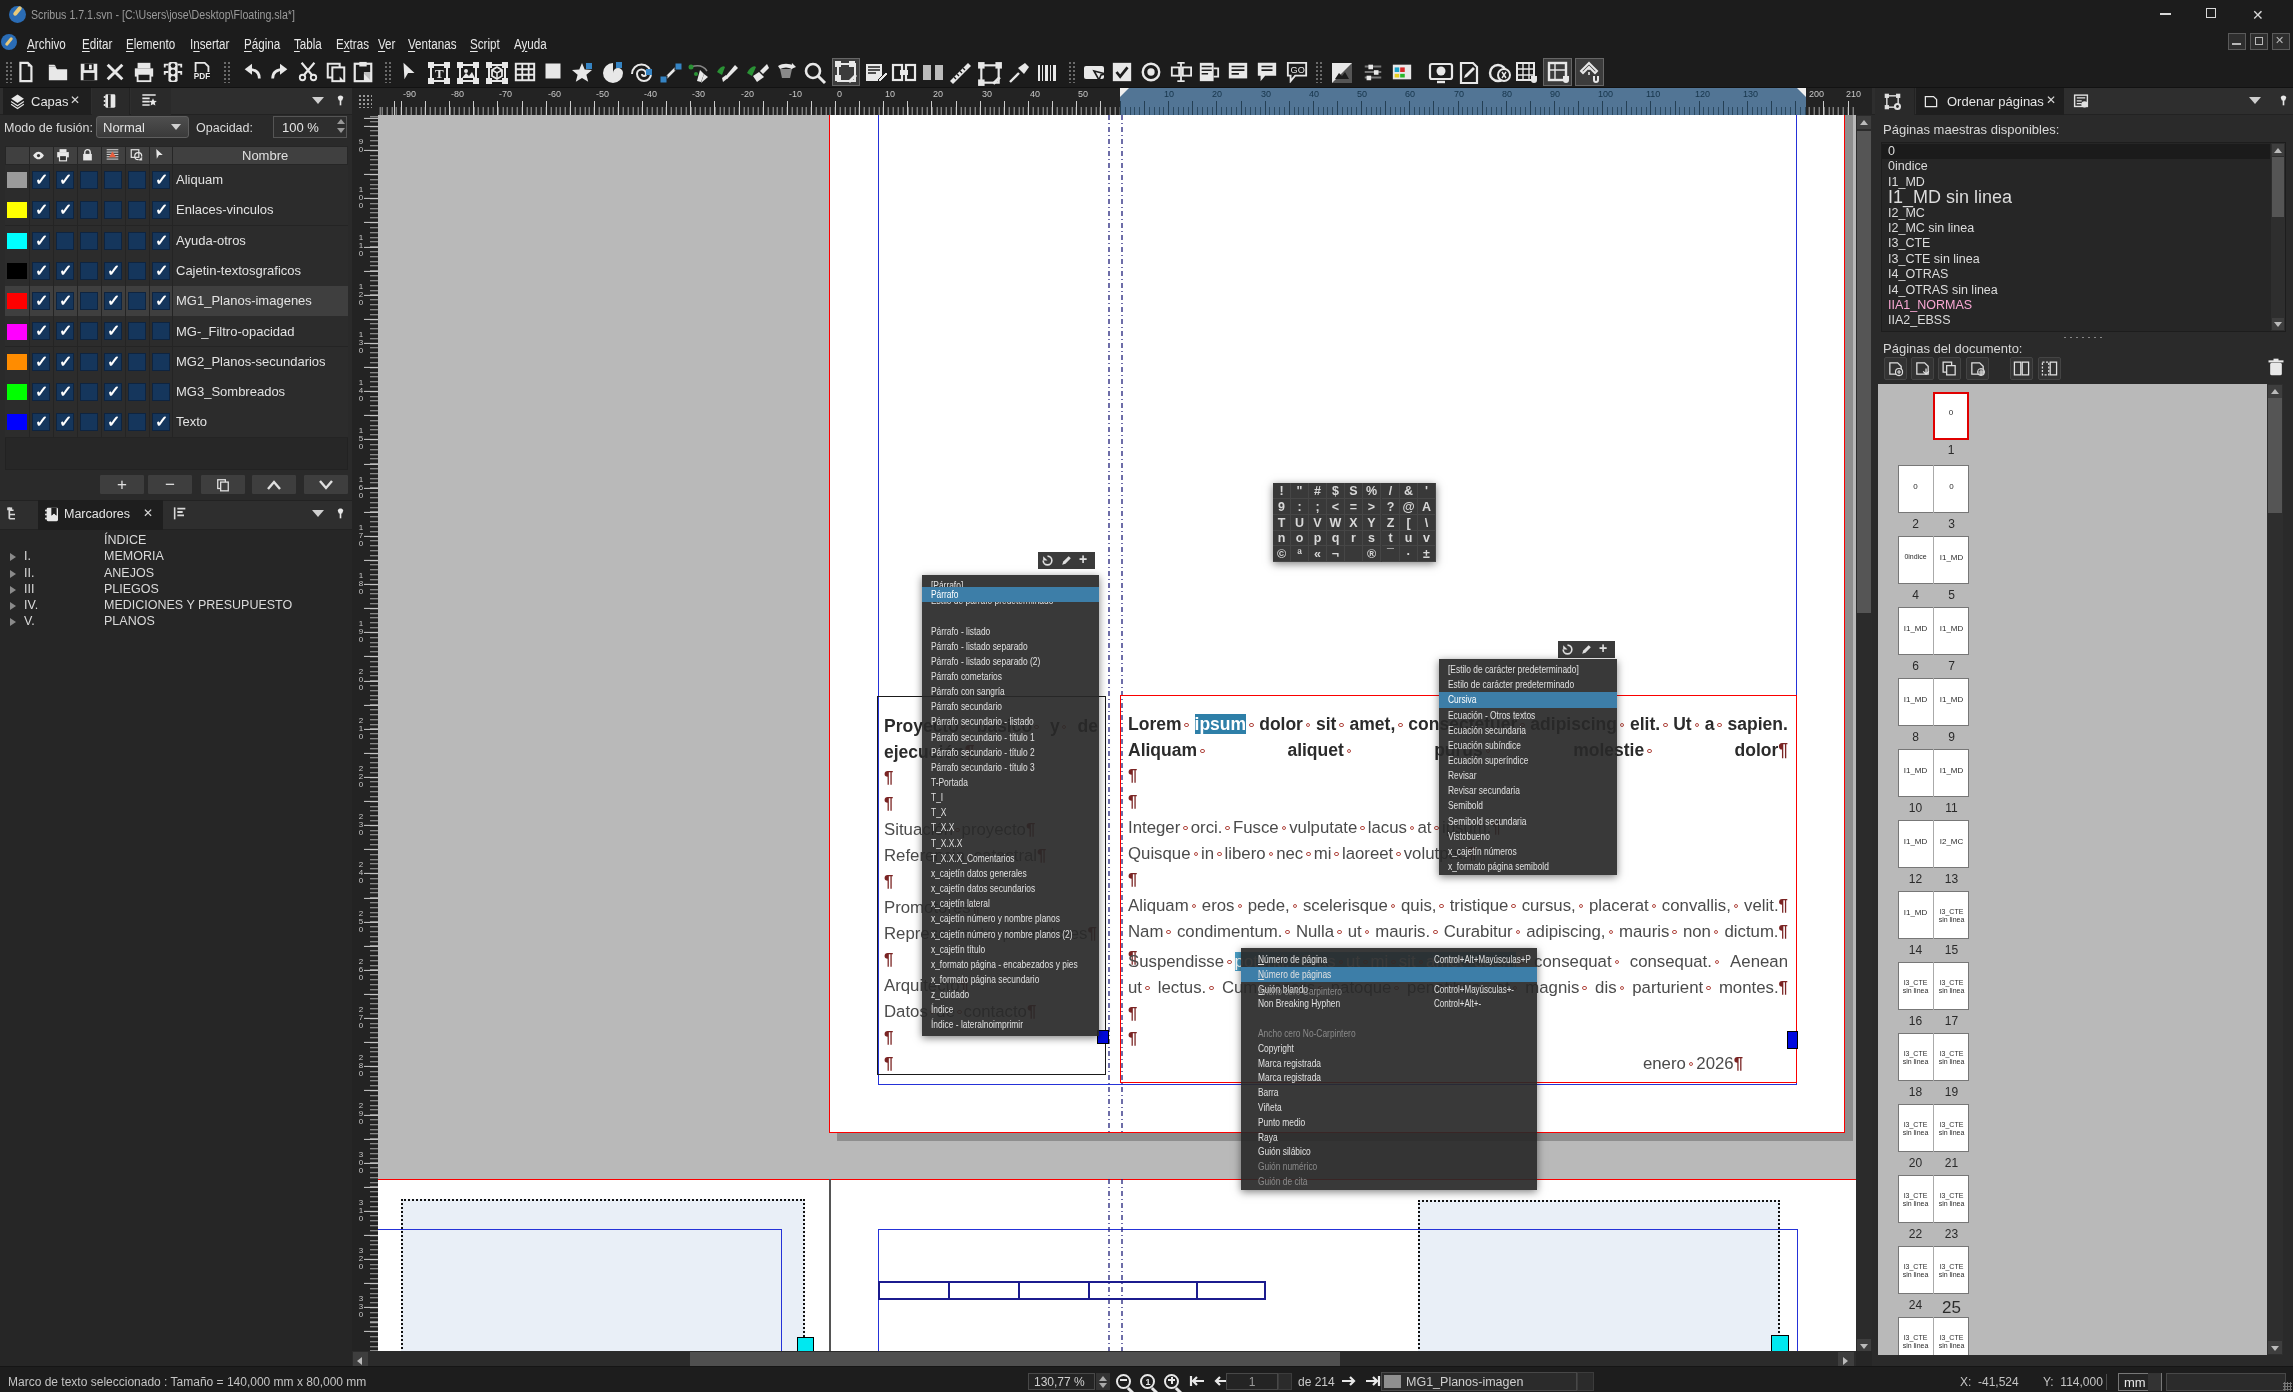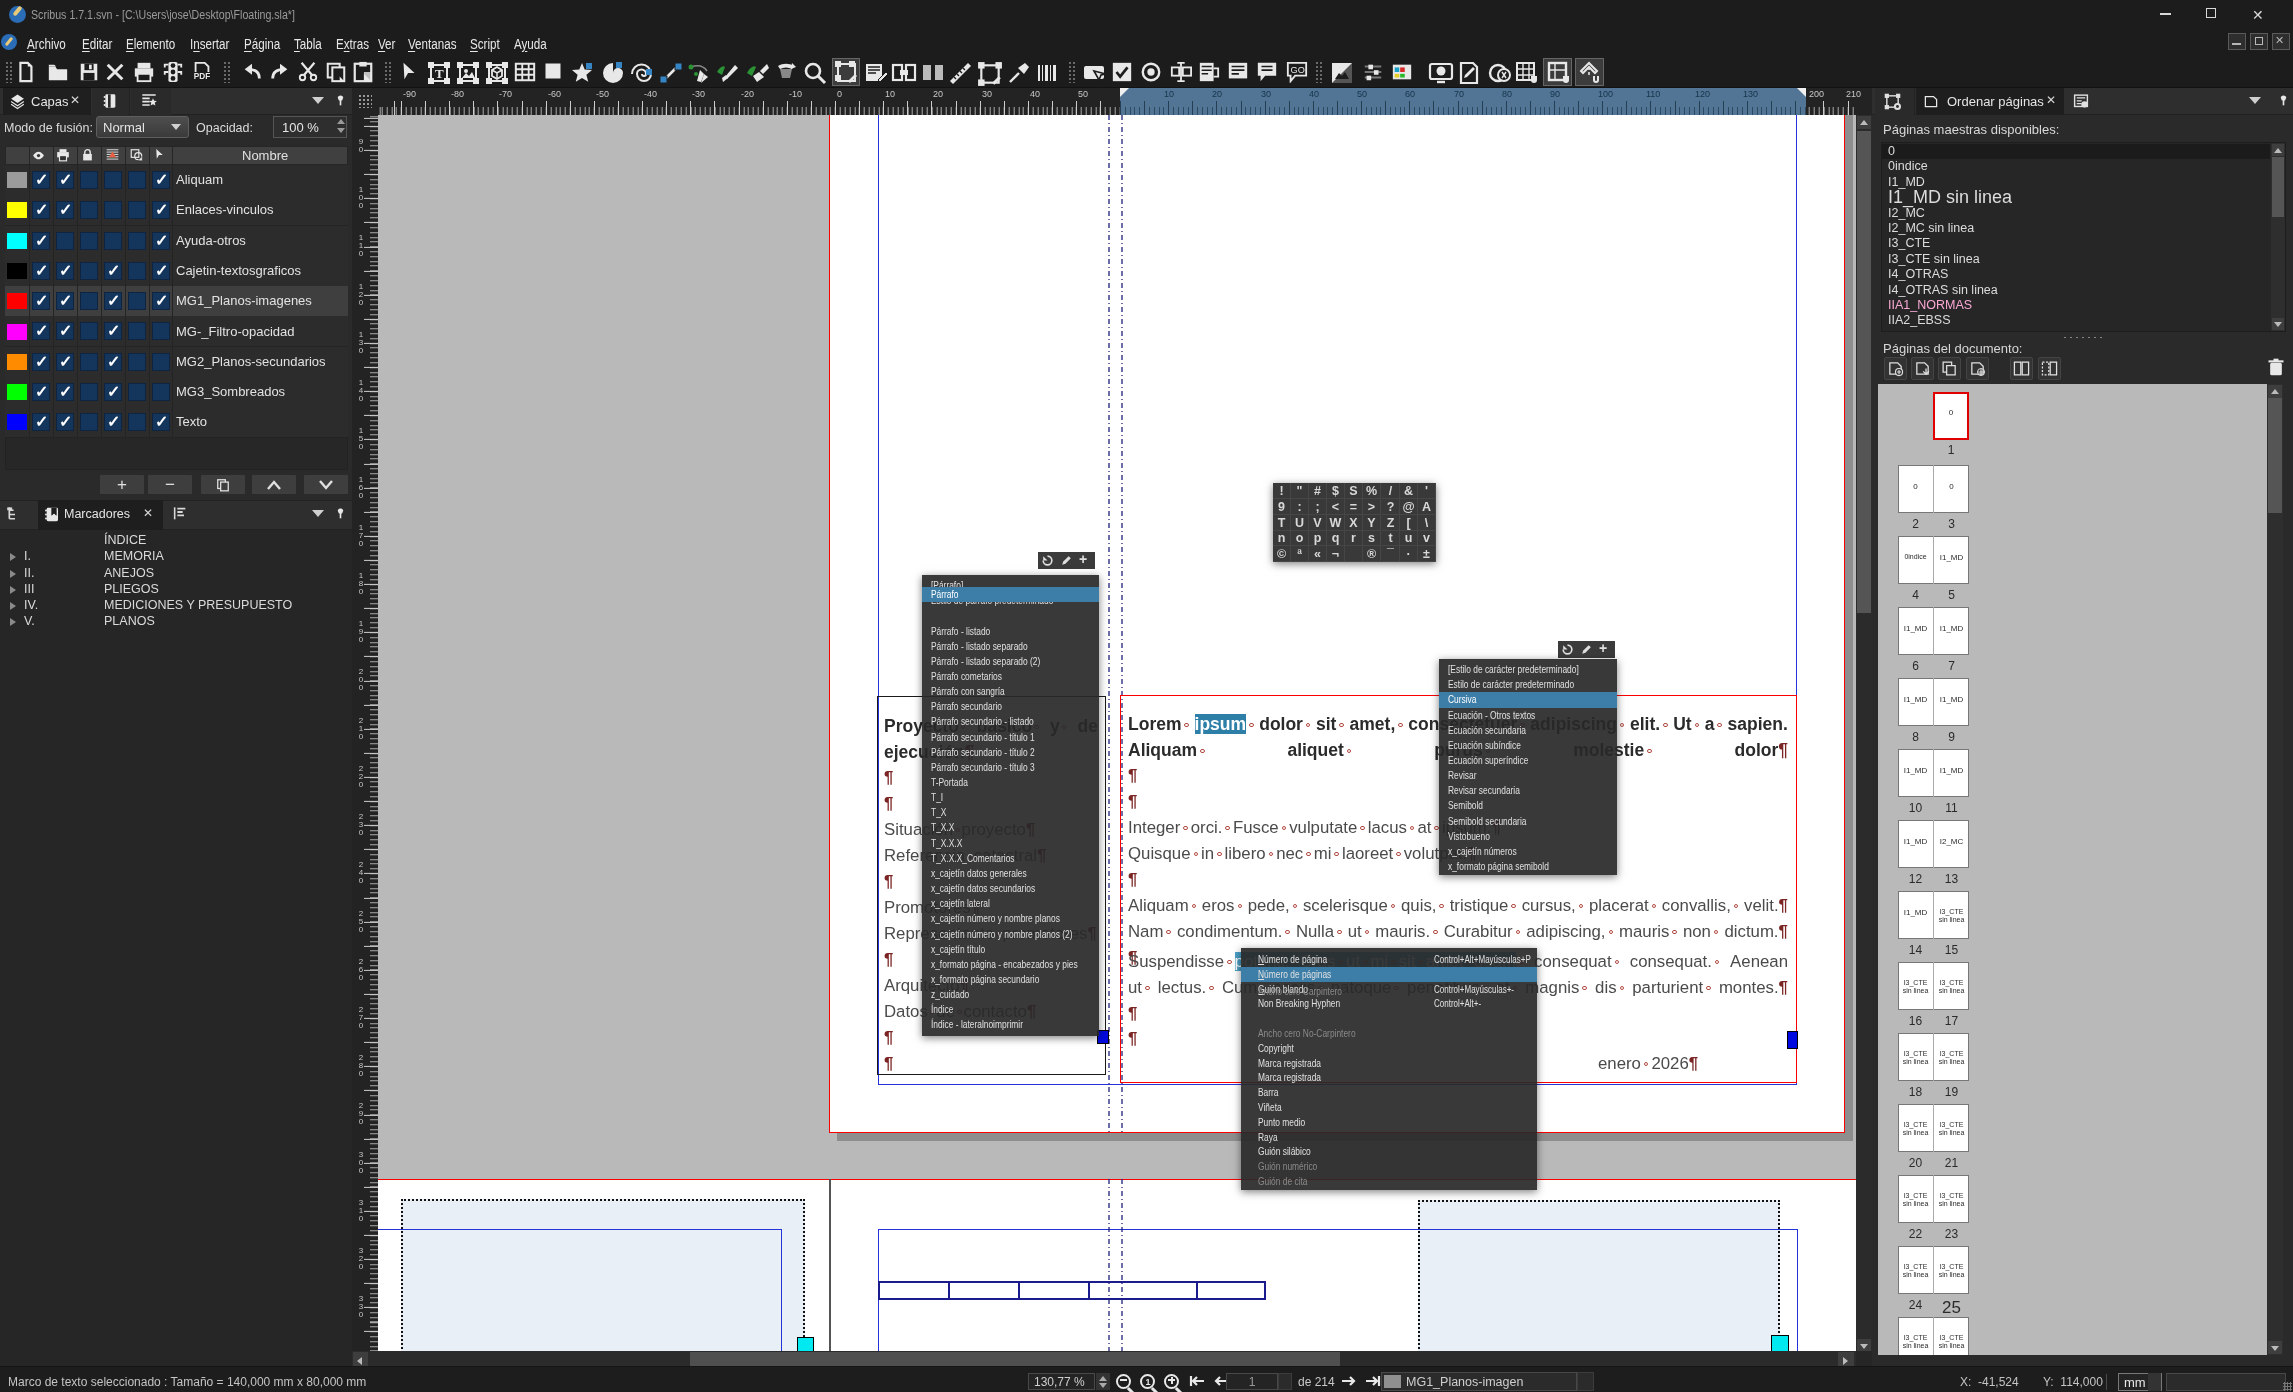--- a/index.html
+++ b/index.html
@@ -790,21 +790,21 @@
         <span>natoque<span class="dot"></span></span>
         <span>penatibus<span class="dot"></span></span>
         <span>et<span class="dot"></span></span>
         <span>magnis<span class="dot"></span></span>
         <span>dis<span class="dot"></span></span>
         <span>parturient<span class="dot"></span></span>
         <span>montes.<span class="pil">¶</span></span>
       </div>
       <div class="abs" style="left:750px;top:889px;font-size:16.8px;font-weight:normal;color:#4b4b4b;white-space:nowrap"><span class="pil">¶</span></div>
       <div class="abs" style="left:750px;top:914px;font-size:16.8px;font-weight:normal;color:#4b4b4b;white-space:nowrap"><span class="pil">¶</span></div>
-      <div class="abs" style="left:1220px;top:939px;width:190px;text-align:left;font-size:16.8px;color:#4b4b4b">enero<span class="dot"></span>2026<span class="pil">¶</span></div>
+      <div class="abs" style="left:1220px;top:939px;width:190px;text-align:center;font-size:16.8px;color:#4b4b4b">enero<span class="dot"></span>2026<span class="pil">¶</span></div>
     </div>
     <div class="abs" style="left:1856px;top:115px;width:16px;height:1238px;background:#2b2b2b"></div>
     <div class="abs" style="left:1857px;top:116px;width:14px;height:13px;background:#3e3e3e"></div>
     <div class="abs" style="left:1860px;top:120px;width:0;height:0;border-left:4px solid transparent;border-right:4px solid transparent;border-bottom:5px solid #bbb"></div>
     <div class="abs" style="left:1857px;top:1339px;width:14px;height:13px;background:#3e3e3e"></div>
     <div class="abs" style="left:1860px;top:1344px;width:0;height:0;border-left:4px solid transparent;border-right:4px solid transparent;border-top:5px solid #bbb"></div>
     <div class="abs" style="left:1857px;top:131px;width:14px;height:482px;background:#555"></div>
     <div class="abs" style="left:352px;top:1351px;width:1520px;height:21px;background:#2b2b2b"></div>
     <div class="abs" style="left:353px;top:1352px;width:15px;height:19px;background:#3e3e3e"></div>
     <div class="abs" style="left:357px;top:1357px;width:0;height:0;border-top:4px solid transparent;border-bottom:4px solid transparent;border-right:5px solid #bbb"></div>

